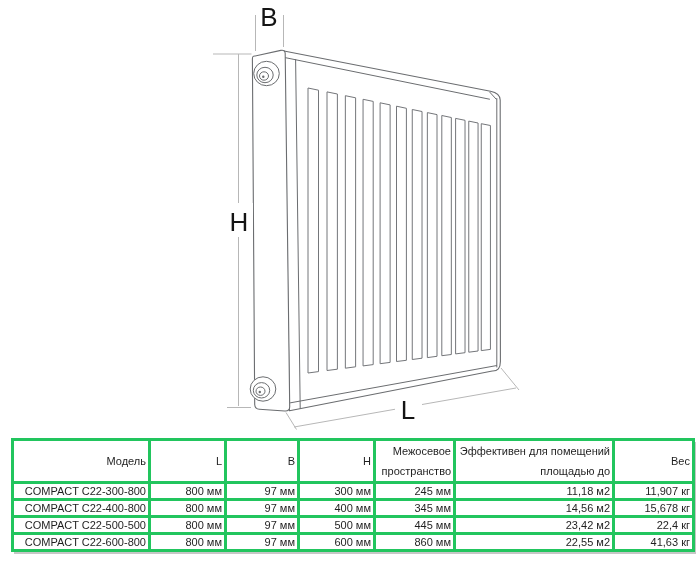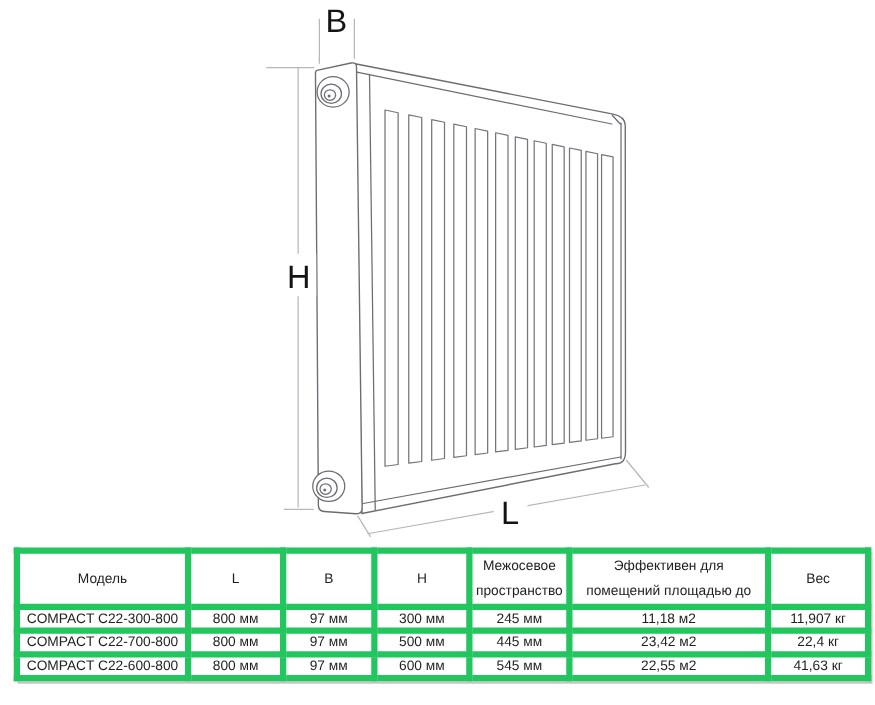--- a/index.html
+++ b/index.html
@@ -20,21 +20,21 @@
   }
   .labelmask{fill:#ffffff;}
   
   .spec{
     position:absolute;left:11px;top:438px;width:681px;
     border-collapse:collapse;table-layout:fixed;background:#ffffff;
     color:#1f1f1f;
     box-shadow:2px 3px 0 -1px #c6c6c6;
   }
   .spec th,.spec td{
-    border:5px solid #22c55e;text-align:center;vertical-align:middle;
+    border:3px solid #22c55e;text-align:right;vertical-align:middle;
     padding:0 2px;overflow:hidden;
   }
   .spec th{
     height:40px;font-size:11px;font-weight:400;line-height:20px;
   }
   .spec td{
     height:14px;font-size:11px;line-height:14px;white-space:nowrap;font-weight:400;
   }
   .spec thead tr{border-bottom:1px solid #4d4d4d;}
   .spec{border:2px solid #4d4d4d;}
@@ -136,32 +136,41 @@
         <tr>
           <td>COMPACT C22-300-800</td>
           <td>800 мм</td>
           <td>97 мм</td>
           <td>300 мм</td>
           <td>245 мм</td>
           <td>11,18 м2</td>
           <td>11,907 кг</td>
         </tr>
         <tr>
-          <td>COMPACT C22-700-800</td>
+          <td>COMPACT C22-400-800</td>
+          <td>800 мм</td>
+          <td>97 мм</td>
+          <td>400 мм</td>
+          <td>345 мм</td>
+          <td>14,56 м2</td>
+          <td>15,678 кг</td>
+        </tr>
+        <tr>
+          <td>COMPACT C22-500-500</td>
           <td>800 мм</td>
           <td>97 мм</td>
           <td>500 мм</td>
           <td>445 мм</td>
           <td>23,42 м2</td>
           <td>22,4 кг</td>
         </tr>
         <tr>
           <td>COMPACT C22-600-800</td>
           <td>800 мм</td>
           <td>97 мм</td>
           <td>600 мм</td>
-          <td>545 мм</td>
+          <td>860 мм</td>
           <td>22,55 м2</td>
           <td>41,63 кг</td>
         </tr>
       </tbody>
   </table>
 </div>
 
 </body></html>

